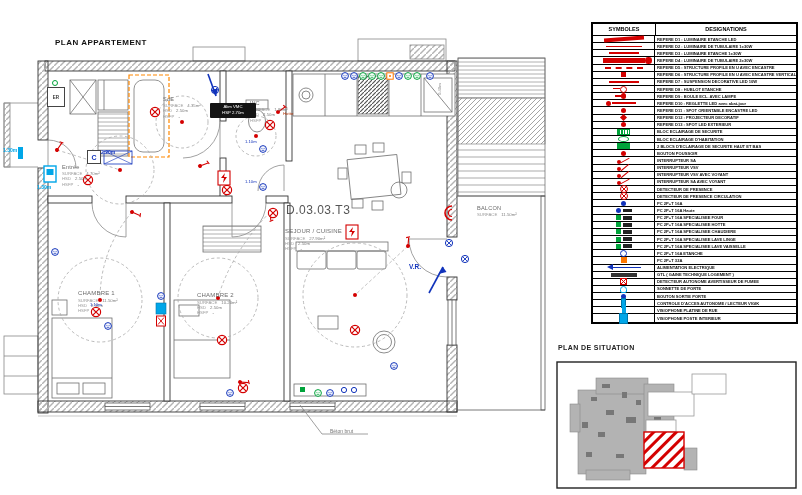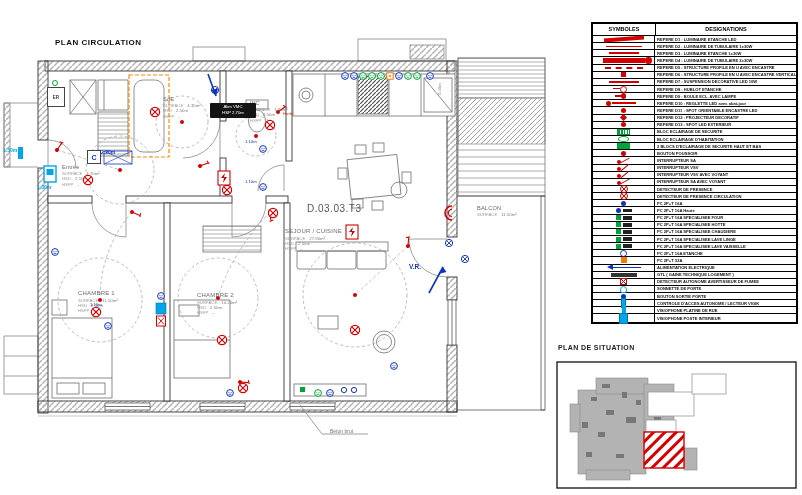--- a/index.html
+++ b/index.html
@@ -3,21 +3,21 @@
 <meta charset="utf-8">
 <style>
   html,body{margin:0;padding:0;}
   body{width:802px;height:495px;background:#fff;position:relative;overflow:hidden;
        font-family:"Liberation Sans",sans-serif;}
   #canvas{position:absolute;inset:0;width:802px;height:495px;}
   .abs{position:absolute;}
   
   .plan-title{left:55px;top:38px;font-size:8px;font-weight:bold;color:#111;letter-spacing:.5px;}
   .sit-title{left:558px;top:344px;font-size:7px;font-weight:bold;color:#222;letter-spacing:.4px;}
-  .unit-code{left:286px;top:203px;font-size:10px;color:#555;letter-spacing:.5px;margin-left:21px;}
+  .unit-code{left:286px;top:203px;font-size:12px;color:#555;letter-spacing:.5px;}
   .room{line-height:1.25;}
   .rname{font-size:5.6px;color:#6b6b6b;letter-spacing:.2px;}
   .rname.big{font-size:6px;}
   .rrow{display:flex;gap:4px;font-size:4.3px;color:#9a9a9a;white-space:nowrap;}
   .rrow .rv{color:#7e7e7e;}
   .dim{font-size:4.2px;color:#1133bb;white-space:nowrap;}
   .dimc{font-size:5px;font-weight:bold;color:#00a6e8;}
   .dimb{font-size:5px;font-weight:bold;color:#1133bb;}
   .dimv{font-size:4.2px;color:#888;transform:rotate(-90deg);transform-origin:left top;}
   .ann-hotte{left:283px;top:111px;font-size:4.3px;color:#b03000;}
@@ -367,21 +367,21 @@
     </g>
     <g>
       <line x1="208" y1="74" x2="216" y2="96" stroke="#1133bb" stroke-width="1.6"></line>
       <polygon points="216,96 211,90 218,88.5" fill="#1133bb"></polygon>
     </g>
     <g>
       <polyline points="300,405 322,434 368,434" fill="none" stroke="#888" stroke-width="0.8"></polyline>
     </g>
   </svg>
 
-  <div class="abs plan-title">PLAN CIRCULATION</div>
+  <div class="abs plan-title">PLAN APPARTEMENT</div>
   <div class="abs unit-code">D.03.03.T3</div>
 
   <div class="abs room" style="left:163px;top:96px">
     <div class="rname">SdE</div>
     <div class="rrow">
         <span>SURFACE</span>
         <span class="rv">4.35m²</span>
       </div>
     <div class="rrow">
         <span>HSD</span>

